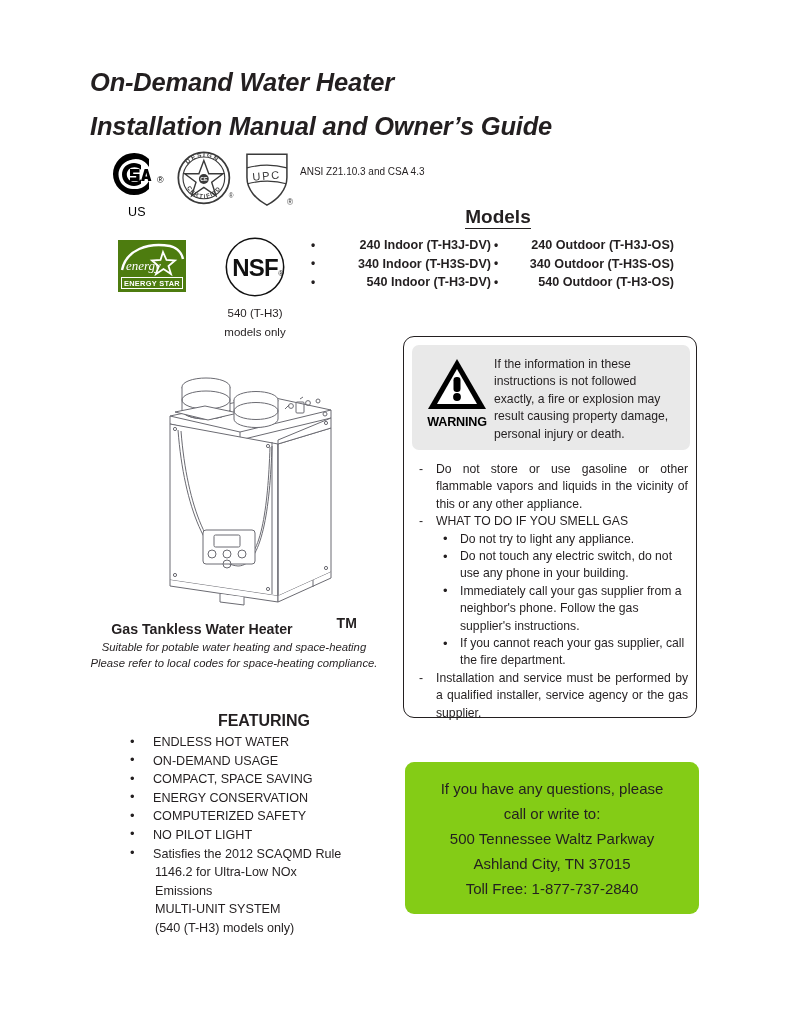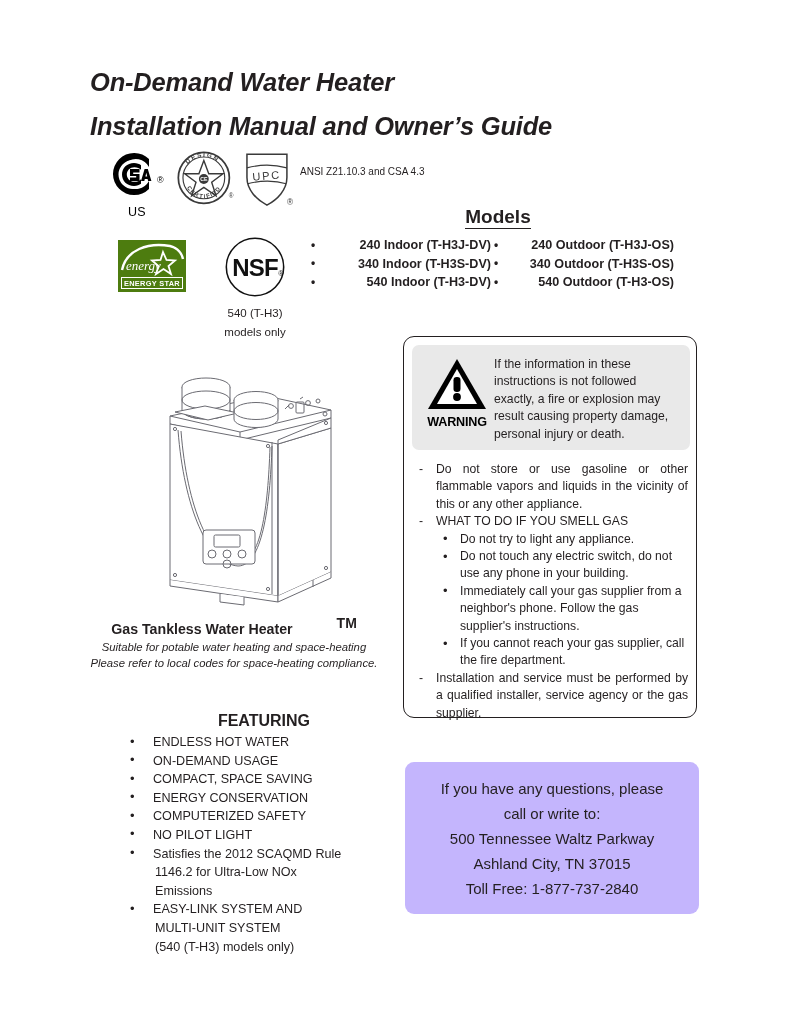--- a/index.html
+++ b/index.html
@@ -295,21 +295,21 @@
     font-size: 13px;
   }
 
   
   .contact-box {
     position: absolute;
     left: 405px;
     top: 762px;
     width: 294px;
     height: 152px;
-    background: #c4b5fd;
+    background: #84cc16;
     border-radius: 9px;
     box-sizing: border-box;
     display: flex;
     flex-direction: column;
     align-items: center;
     justify-content: center;
   }
   .contact-line {
     font-size: 15px;
     line-height: 25px;
@@ -509,21 +509,20 @@
     <div class="featuring-heading">FEATURING</div>
     <div class="feat-item">ENDLESS HOT WATER</div>
     <div class="feat-item">ON-DEMAND USAGE</div>
     <div class="feat-item">COMPACT, SPACE SAVING</div>
     <div class="feat-item">ENERGY CONSERVATION</div>
     <div class="feat-item">COMPUTERIZED SAFETY</div>
     <div class="feat-item">NO PILOT LIGHT</div>
     <div class="feat-item">Satisfies the 2012 SCAQMD Rule</div>
     <div class="feat-cont">1146.2 for Ultra-Low NOx</div>
     <div class="feat-cont">Emissions</div>
-    <div class="feat-item">EASY-LINK SYSTEM AND</div>
     <div class="feat-cont">MULTI-UNIT SYSTEM</div>
     <div class="feat-cont italic">(540 (T-H3) models only)</div>
   </div>
 
   <div class="warn-box">
 
     <div class="warn-panel">
       <div class="warn-sign">
         <svg width="62" height="56" viewBox="0 0 62 56">
           <path d="M31 3 L60 53 L2 53 Z" fill="#000"></path>

